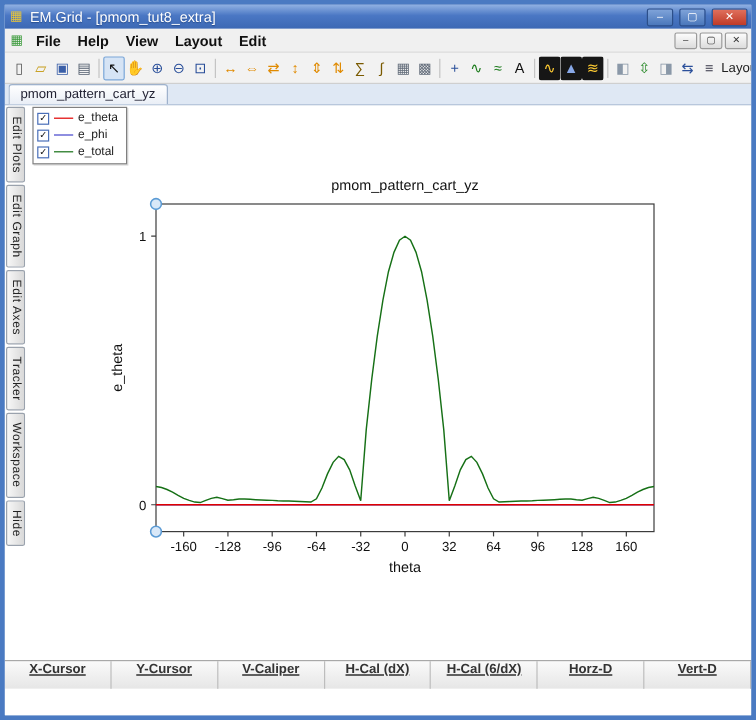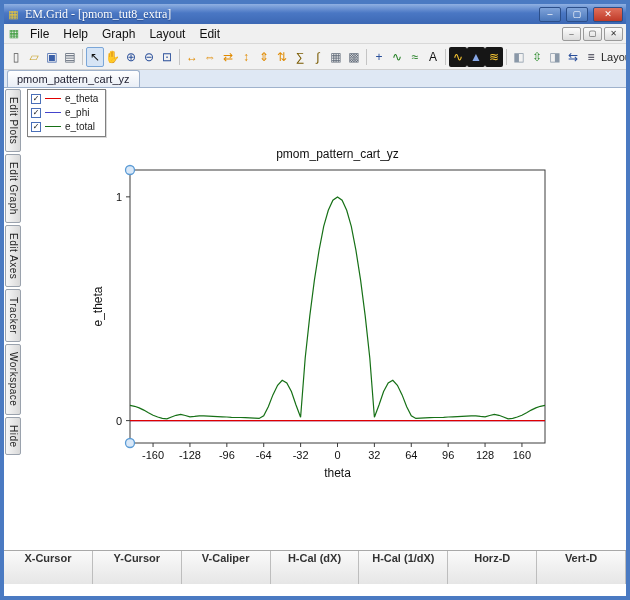--- a/index.html
+++ b/index.html
@@ -3,28 +3,28 @@
 <meta charset="utf-8">
 <style>
   * { margin:0; padding:0; box-sizing:border-box; }
   html,body { width:630px; height:600px; font-family:"Liberation Sans",sans-serif; background:#fff; }
 
   .window { width:630px; height:600px; border:4px solid #4a7ac2; background:#fff; position:relative; overflow:hidden; }
 
   
   .titlebar { height:20px; background:linear-gradient(#8fb0e2,#4a77c4 45%,#3c68b4); display:flex; align-items:center; padding:0 3px; gap:3px; }
   .app-icon { width:13px; height:13px; font-size:11px; line-height:13px; color:#e8c53a; text-align:center; }
-  .window-title { color:#fff; font-size:12px; flex:1; padding-left:2px; text-shadow:0 1px 1px rgba(0,30,80,.45); white-space:nowrap;font-family:Liberation Serif, serif; }
+  .window-title { color:#fff; font-size:12px; flex:1; padding-left:2px; text-shadow:0 1px 1px rgba(0,30,80,.45); white-space:nowrap; }
   .win-btn { width:22px; height:15px; border:1px solid #2c4f8a; border-radius:2px; color:#fff; font-size:9px; line-height:13px; text-align:center; background:linear-gradient(#7fa3d9,#4a77bb); margin-left:2px; }
   .win-btn.close { width:30px; background:linear-gradient(#e0705c,#bf3a28); }
 
   
   .menubar { height:20px; background:#f0f0f0; border-bottom:1px solid #d8d8d8; display:flex; align-items:center; padding:0 3px; font-size:12px; }
   .menu-icon { width:14px; font-size:11px; color:#3a9a3a; text-align:center; margin-right:2px; }
-  .menu-item { padding:2px 7px; color:#111; }
+  .menu-item { padding:2px 7px; color:#111;font-weight:bold; }
   .menu-spacer { flex:1; }
   .mdi-btn { width:19px; height:14px; border:1px solid #9a9a9a; background:linear-gradient(#fcfcfc,#dcdcdc); font-size:8px; line-height:12px; text-align:center; color:#333; border-radius:2px; margin-left:2px; }
 
   
   .toolbar { height:26px; background:#f2f2f2; border-bottom:1px solid #cfcfcf; display:flex; align-items:center; padding:0 3px; overflow:hidden; }
   .tb-btn { width:18px; height:20px; flex:0 0 auto; display:flex; align-items:center; justify-content:center; font-size:12px; border:1px solid transparent; border-radius:2px; }
   .tb-btn.selected { background:#d6e4f5; border-color:#7aa6d8; }
   .tb-btn.dark { background:#161616; }
   .tb-sep { width:1px; height:16px; background:#c4c4c4; margin:0 3px; flex:0 0 auto; }
   .tb-spacer { flex:1; }
@@ -44,21 +44,21 @@
   .plot-svg text { font-family:"Liberation Sans",sans-serif; }
 
   
   .legend { position:absolute; left:6px; top:1px; background:#fff; border:1px solid #808080; box-shadow:1px 1px 0 rgba(0,0,0,.15); padding:2px 7px 3px 3px; display:flex; flex-direction:column; gap:1px; z-index:5; }
   .legend-row { display:flex; align-items:center; gap:4px; height:13px; }
   .legend-check { width:10px; height:10px; border:1px solid #4a6fb8; background:#fff; font-size:8px; line-height:8px; text-align:center; color:#111; flex:0 0 auto; }
   .legend-line { width:16px; height:1px; flex:0 0 auto; }
   .legend-label { font-size:10px; color:#222; white-space:nowrap; }
 
   
-  .status-row { display:flex; height:34px; border-top:1px solid #a8a8a8; background:linear-gradient(#fafafa,#e6e6e6); }
+  .status-row { display:flex; height:24px; border-top:1px solid #a8a8a8; background:linear-gradient(#fafafa,#e6e6e6);text-decoration:underline; }
   .status-cell { flex:1; border-right:1px solid #bdbdbd; font-size:11px; font-weight:bold; color:#333; text-align:center; line-height:15px; white-space:nowrap; overflow:hidden; }
   .status-empty { height:30px; background:#ffffff; }
 </style>
 </head>
 <body>
 
 <div class="window">
 
   <div class="titlebar">
     <span class="app-icon">▦</span>
@@ -66,21 +66,21 @@
     <span class="win-btn">–</span>
     <span class="win-btn">▢</span>
     <span class="win-btn close">✕</span>
   </div>
 
   <div class="menubar">
     <span class="menu-icon">▦</span>
     <div style="display:flex">
         <div class="menu-item">File</div>
         <div class="menu-item">Help</div>
-        <div class="menu-item">Graph</div>
+        <div class="menu-item">View</div>
         <div class="menu-item">Layout</div>
         <div class="menu-item">Edit</div>
       </div>
     <div class="menu-spacer"></div>
     <span class="mdi-btn">–</span>
     <span class="mdi-btn">▢</span>
     <span class="mdi-btn">✕</span>
   </div>
 
   <div class="toolbar">
@@ -273,19 +273,19 @@
           <circle cx="109" cy="355" r="4.5" fill="#d9e8f8" stroke="#5b9bd5" stroke-width="1.3"></circle>
         </svg>
     </div>
   </div>
 
   <div class="status-row">
       <div class="status-cell">X-Cursor</div>
       <div class="status-cell">Y-Cursor</div>
       <div class="status-cell">V-Caliper</div>
       <div class="status-cell">H-Cal (dX)</div>
-      <div class="status-cell">H-Cal (1/dX)</div>
+      <div class="status-cell">H-Cal (6/dX)</div>
       <div class="status-cell">Horz-D</div>
       <div class="status-cell">Vert-D</div>
     </div>
   <div class="status-empty"></div>
 
 </div>
 
 </body></html>

